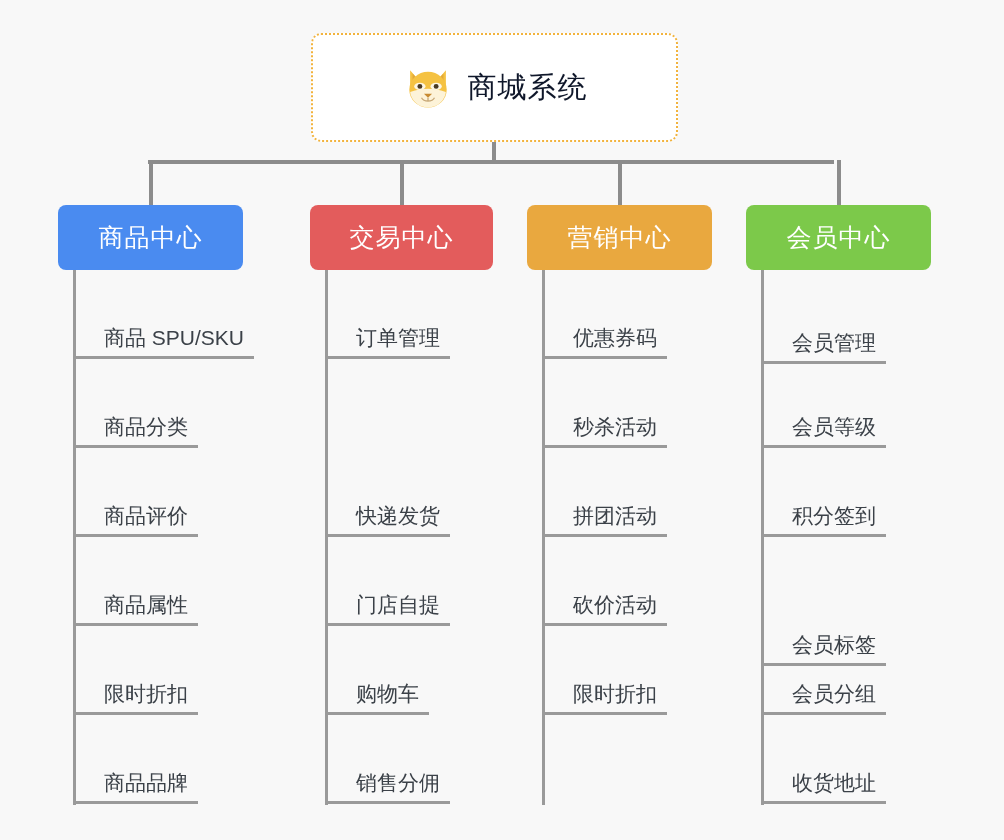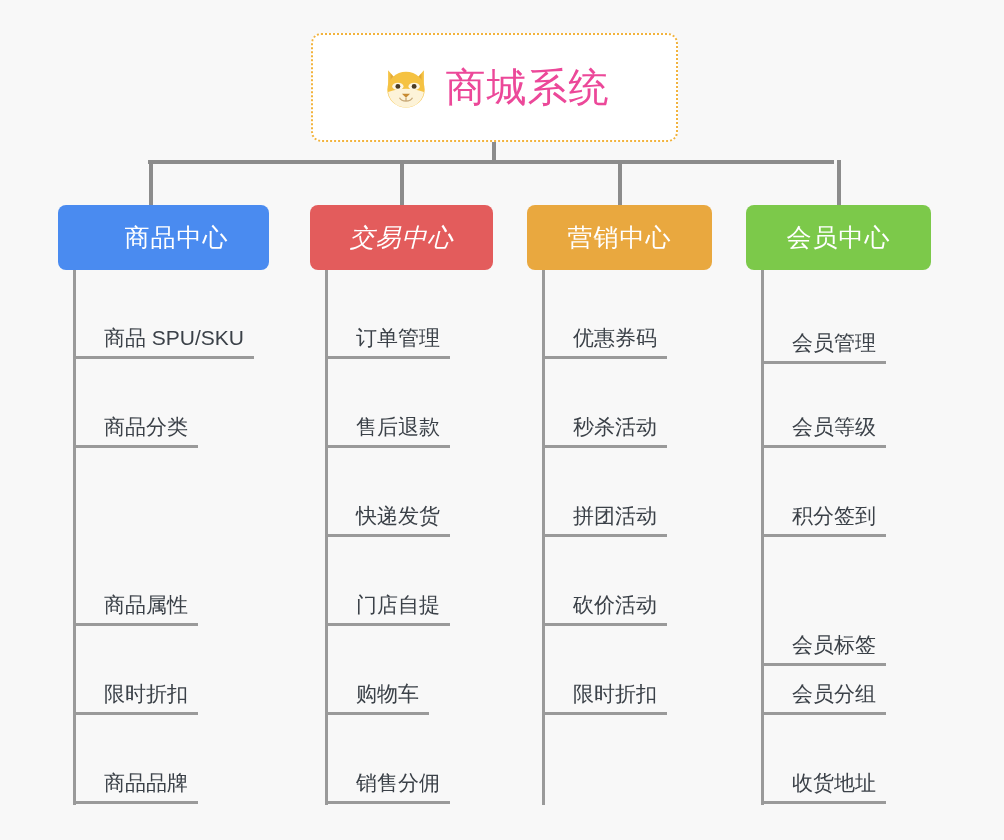--- a/index.html
+++ b/index.html
@@ -38,22 +38,22 @@
   }
   .root-emoji {
     font-size: 44px;
     line-height: 1;
     display: block;
     width: 52px;
     height: 52px;
   }
   .root-emoji svg { display: block; }
   .root-title {
-    font-size: 40px;
-    color: #ec4899;
+    font-size: 29px;
+    color: #0f172a;
     letter-spacing: 1px;
     white-space: nowrap;
   }
 
   
   .conn {
     position: absolute;
     background: #8c8c8c;
   }
   .conn-stem {           
@@ -142,52 +142,52 @@
       </svg>
     </span>
     <span class="root-title">商城系统</span>
   </div>
 
   <div class="conn conn-stem"></div>
   <div class="conn conn-bar"></div>
 
   <div id="dynamic-layer">
       <div class="conn conn-drop" style="left: 148.5px;"></div>
-      <div class="cat-box" style="left: 58px; width: 185px; background: rgb(74, 139, 240); padding-left: 26px;">
+      <div class="cat-box" style="left: 58px; width: 185px; background: rgb(74, 139, 240);">
         <span>商品中心</span>
       </div>
       <div class="leaf-col" style="left: 73px; width: 245px; height: 534px; padding-left: 12px;">
         <div class="leaf-spine" style="height: 535px;"></div>
         <div class="leaf-item" style="top: 0px;">
           <span class="leaf-label">商品 SPU/SKU</span>
         </div>
         <div class="leaf-item" style="top: 89px;">
           <span class="leaf-label">商品分类</span>
         </div>
+        <div class="leaf-item" style="top: 178px;">
+          <span class="leaf-label">商品评价</span>
+        </div>
         <div class="leaf-item" style="top: 267px;">
           <span class="leaf-label">商品属性</span>
         </div>
         <div class="leaf-item" style="top: 356px;">
           <span class="leaf-label">限时折扣</span>
         </div>
         <div class="leaf-item" style="top: 445px;">
           <span class="leaf-label">商品品牌</span>
         </div>
       </div>
       <div class="conn conn-drop" style="left: 399.5px;"></div>
-      <div class="cat-box" style="left: 310px; width: 183px; background: rgb(227, 92, 92); font-style: italic;">
+      <div class="cat-box" style="left: 310px; width: 183px; background: rgb(227, 92, 92);">
         <span>交易中心</span>
       </div>
       <div class="leaf-col" style="left: 325px; width: 243px; height: 534px;">
         <div class="leaf-spine" style="height: 535px;"></div>
         <div class="leaf-item" style="top: 0px;">
           <span class="leaf-label">订单管理</span>
-        </div>
-        <div class="leaf-item" style="top: 89px;">
-          <span class="leaf-label">售后退款</span>
         </div>
         <div class="leaf-item" style="top: 178px; justify-content: center;">
           <span class="leaf-label">快递发货</span>
         </div>
         <div class="leaf-item" style="top: 267px;">
           <span class="leaf-label">门店自提</span>
         </div>
         <div class="leaf-item" style="top: 356px;">
           <span class="leaf-label">购物车</span>
         </div>

